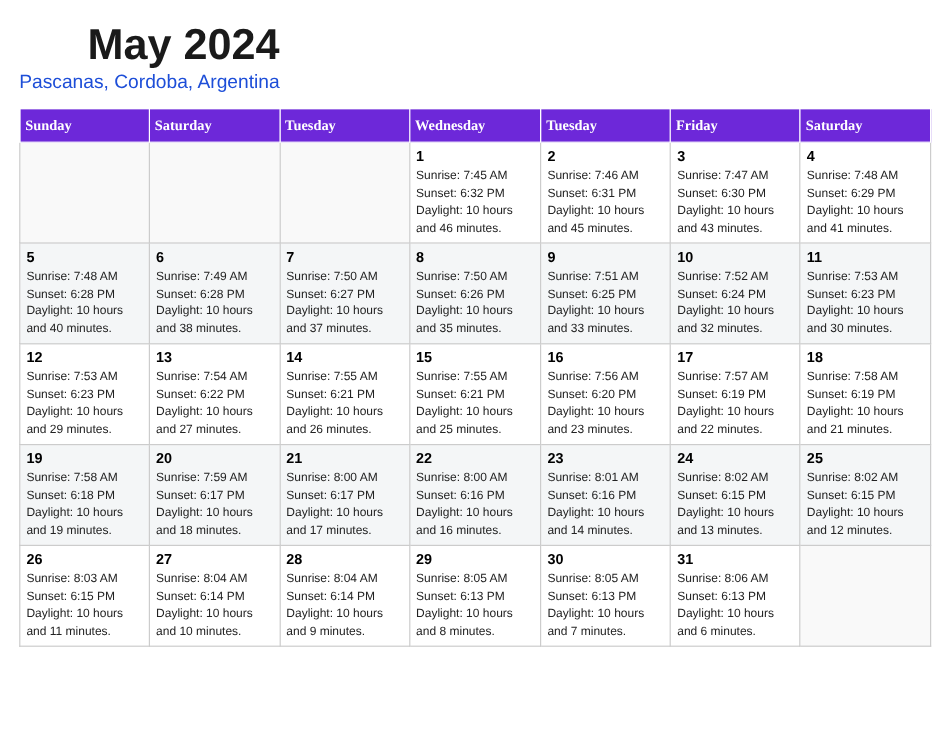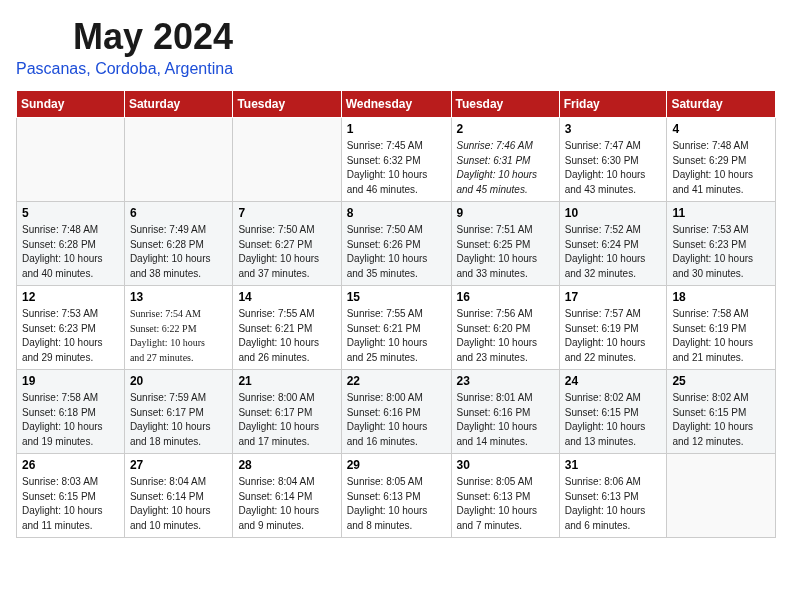--- a/index.html
+++ b/index.html
@@ -46,27 +46,28 @@
       font-size: 16px;
       color: #1d4ed8;
       margin-top: 2px;
     }
     table {
       width: 100%;
       border-collapse: collapse;
       font-size: 10.5px;
     }
     thead tr th {
-      background-color: #b91c1c;
+      background-color: #6d28d9;
       color: #fff;
       padding: 6px 4px;
       text-align: left;
       font-size: 12px;
       font-weight: bold;
       border: 1px solid #fff;
+      font-family: Liberation Serif, serif;
     }
     tbody tr td {
       border: 1px solid #ccc;
       vertical-align: top;
       padding: 4px 5px;
       height: 80px;
       width: 113px;
       background: #fff;
     }
     tbody tr:nth-child(even) td {
@@ -116,21 +117,21 @@
         <td class="empty-cell"></td>
         <td>
           <span class="day-num">1</span>
           <div class="day-info" style="white-space: pre-line;">Sunrise: 7:45 AM
 Sunset: 6:32 PM
 Daylight: 10 hours
 and 46 minutes.</div>
         </td>
         <td>
           <span class="day-num">2</span>
-          <div class="day-info" style="white-space: pre-line; font-style: italic;">Sunrise: 7:46 AM
+          <div class="day-info" style="white-space: pre-line;">Sunrise: 7:46 AM
 Sunset: 6:31 PM
 Daylight: 10 hours
 and 45 minutes.</div>
         </td>
         <td>
           <span class="day-num">3</span>
           <div class="day-info" style="white-space: pre-line;">Sunrise: 7:47 AM
 Sunset: 6:30 PM
 Daylight: 10 hours
 and 43 minutes.</div>
@@ -197,21 +198,21 @@
       <tr>
         <td>
           <span class="day-num">12</span>
           <div class="day-info" style="white-space: pre-line;">Sunrise: 7:53 AM
 Sunset: 6:23 PM
 Daylight: 10 hours
 and 29 minutes.</div>
         </td>
         <td>
           <span class="day-num">13</span>
-          <div class="day-info" style="white-space: pre-line; font-family: Liberation Serif, serif;">Sunrise: 7:54 AM
+          <div class="day-info" style="white-space: pre-line;">Sunrise: 7:54 AM
 Sunset: 6:22 PM
 Daylight: 10 hours
 and 27 minutes.</div>
         </td>
         <td>
           <span class="day-num">14</span>
           <div class="day-info" style="white-space: pre-line;">Sunrise: 7:55 AM
 Sunset: 6:21 PM
 Daylight: 10 hours
 and 26 minutes.</div>

